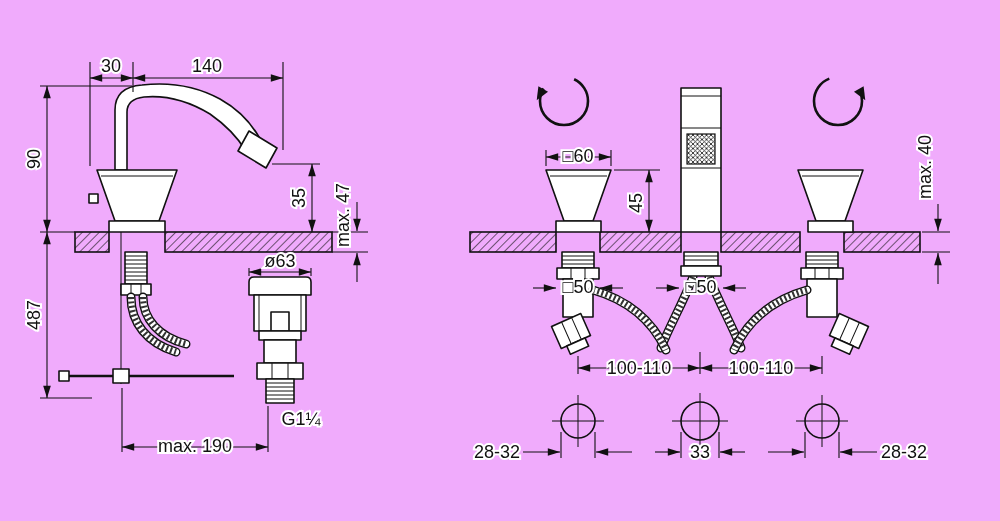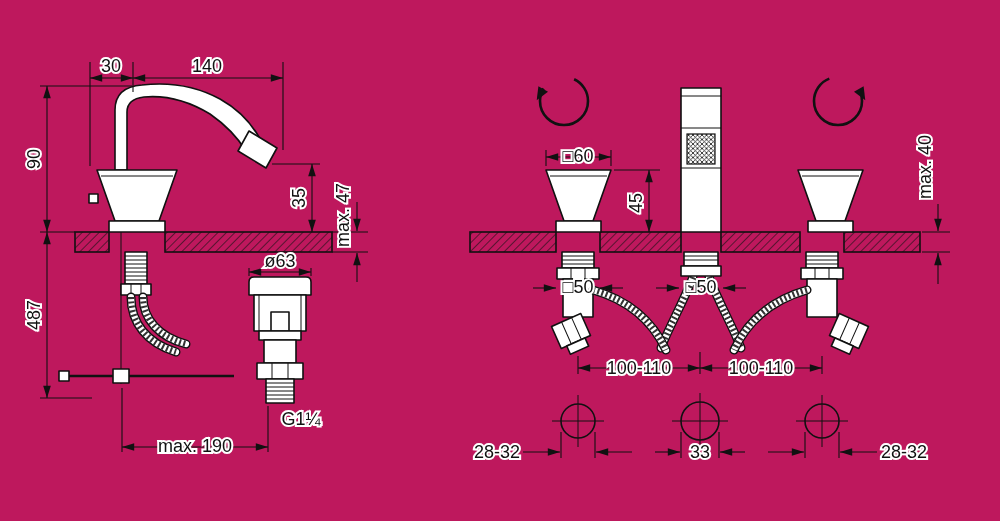--- a/index.html
+++ b/index.html
@@ -1,16 +1,16 @@
 <!DOCTYPE html>
 <html><head>
 <meta charset="utf-8">
 <style>
   html,body{margin:0;padding:0;background:#fff}
-  .canvas{position:relative;width:1000px;height:521px;background:#be185d;overflow:hidden;
+  .canvas{position:relative;width:1000px;height:521px;background:#f0abfc;overflow:hidden;
           font-family:"Liberation Sans","DejaVu Sans",sans-serif}
   svg{display:block}
   .ol{fill:#fff;stroke:#111;stroke-width:1.6;stroke-linejoin:round}
   .solid{fill:#111;stroke:none}
   .ln{fill:none;stroke:#111;stroke-width:1.6}
   .thin{fill:none;stroke:#111;stroke-width:1}
   .dim{fill:none;stroke:#111;stroke-width:1.1}
   .deckr{fill:url(#hh);stroke:#111;stroke-width:1.6}
   .hoseA{stroke:#111;stroke-width:9;fill:none;stroke-linecap:round}
   .hoseB{stroke:#fff;stroke-width:6.2;fill:none;stroke-linecap:round}

